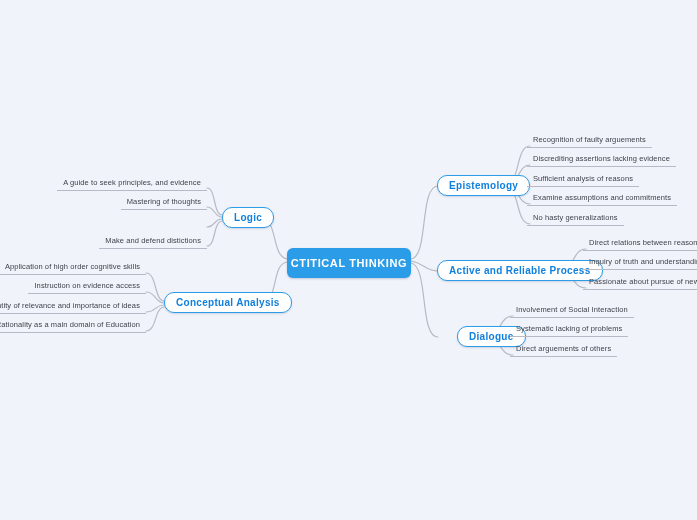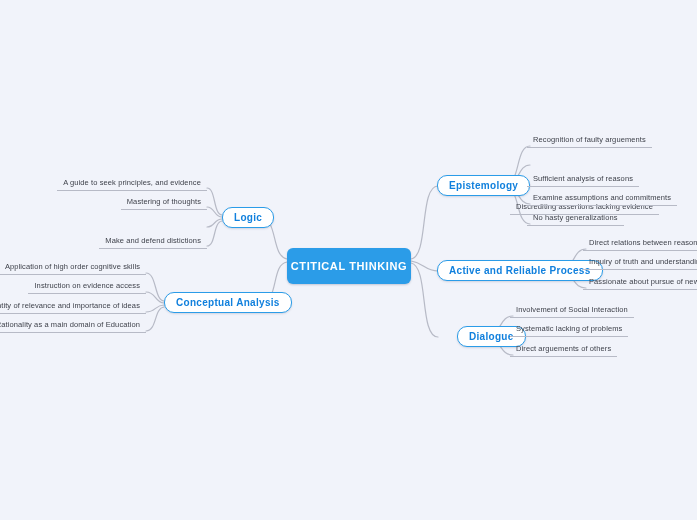--- a/index.html
+++ b/index.html
@@ -6,21 +6,21 @@
   .canvas{
     position:relative;
     width:697px;height:520px;
     background:#f1f3fa;
     overflow:hidden;
     font-family:"Liberation Sans", sans-serif;
   }
   .links{position:absolute;left:0;top:0;width:697px;height:520px;}
   .root-node{
     position:absolute;left:287px;top:248px;
-    box-sizing:border-box;width:124px;height:36px;
+    box-sizing:border-box;width:124px;height:30px;
     background:#2b9ce8;border-radius:6px;
     color:#ffffff;font-weight:bold;font-size:11px;letter-spacing:.6px;
     display:flex;align-items:center;justify-content:center;
     box-shadow:0 1px 2px rgba(60,70,110,.25);
     white-space:nowrap;cursor:pointer;
   }
   .branch-node{
     position:absolute;box-sizing:border-box;
     background:#ffffff;border:1.5px solid #2b9ce8;border-radius:10px;
     color:#1180dd;font-weight:bold;font-size:10px;letter-spacing:.3px;
@@ -88,21 +88,21 @@
   <div class="leaf left" style="right:490px;top:178px;">A guide to seek principles, and evidence</div>
   <div class="leaf left" style="right:490px;top:197px;">Mastering of thoughts</div>
   <div class="leaf left" style="right:490px;top:236px;">Make and defend distictions</div>
 
   <div class="leaf left" style="right:551px;top:262px;">Application of high order cognitive skills</div>
   <div class="leaf left" style="right:551px;top:281px;">Instruction on evidence access</div>
   <div class="leaf left" style="right:551px;top:301px;">Identity of relevance and importance of ideas</div>
   <div class="leaf left" style="right:551px;top:320px;">asis to Rationality as a main domain of Education</div>
 
   <div class="leaf right" style="left:527px;top:135px;">Recognition of faulty arguements</div>
-  <div class="leaf right" style="left:510px;top:154px;margin-top:48px;">Discrediting assertions lacking evidence</div>
+  <div class="leaf right" style="left:527px;top:154px;">Discrediting assertions lacking evidence</div>
   <div class="leaf right" style="left:527px;top:193px;">Examine assumptions and commitments</div>
   <div class="leaf right" style="left:527px;top:174px;">Sufficient analysis of reasons</div>
   <div class="leaf right" style="left:527px;top:213px;">No hasty generalizations</div>
 
   <div class="leaf right" style="left:583px;top:238px;min-width:120px;">Direct relations between reasons and a</div>
   <div class="leaf right" style="left:583px;top:257px;">Inquiry of truth and understanding</div>
   <div class="leaf right" style="left:583px;top:277px;">Passionate about pursue of new ideas</div>
 
   <div class="leaf right" style="left:510px;top:305px;">Involvement of Social Interaction</div>
   <div class="leaf right" style="left:510px;top:324px;">Systematic lacking of problems</div>

